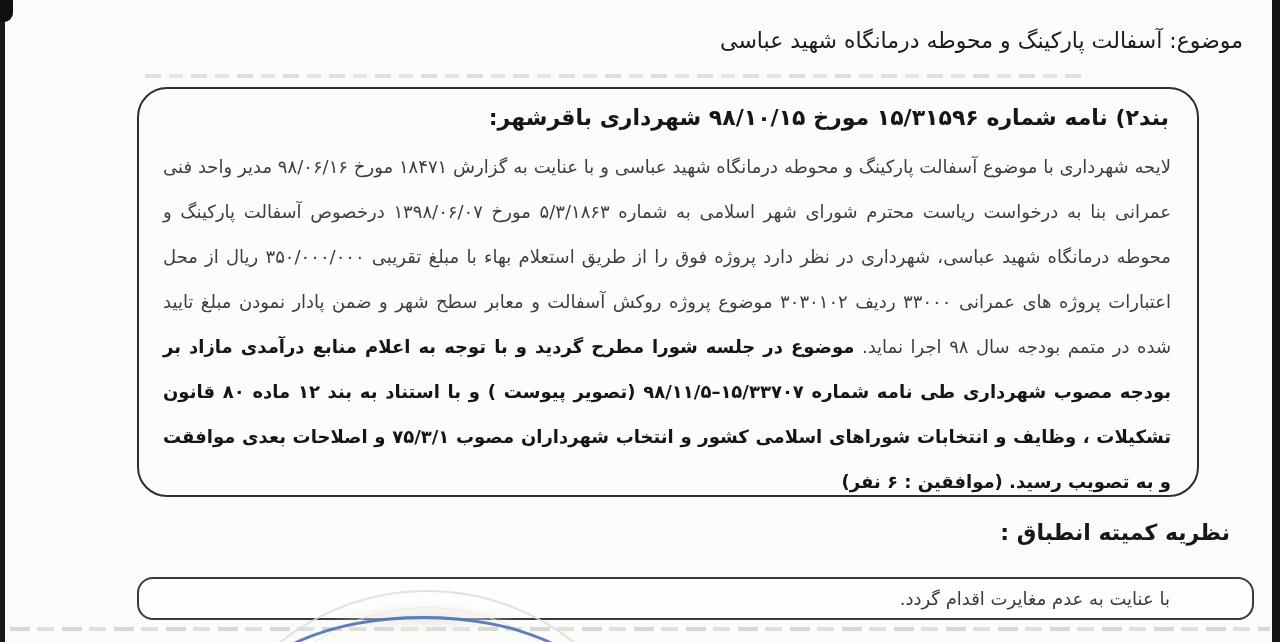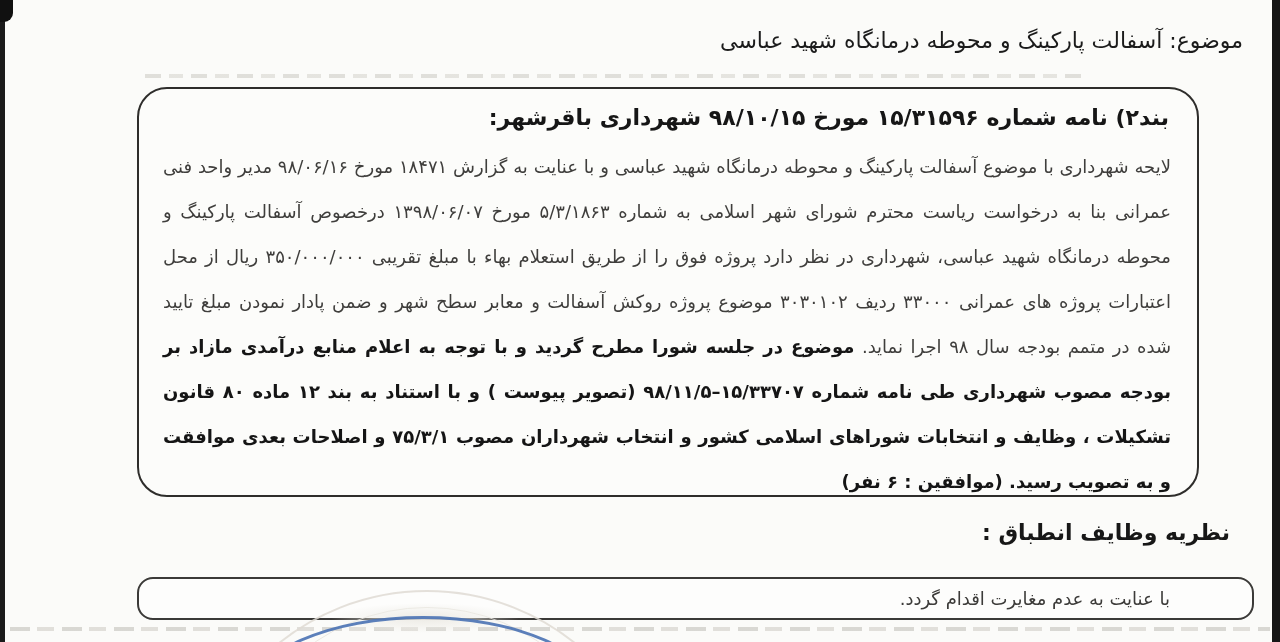--- a/index.html
+++ b/index.html
@@ -104,21 +104,21 @@
 
   <div class="subject">موضوع: آسفالت پارکینگ و محوطه درمانگاه شهید عباسی</div>
 
   <div class="streak streak-top"></div>
 
   <div class="main-box">
     <div class="box-heading">بند۲) نامه شماره ۱۵/۳۱۵۹۶ مورخ ۹۸/۱۰/۱۵ شهرداری باقرشهر:</div>
     <p class="box-body"><span class="t-regular">لایحه شهرداری با موضوع آسفالت پارکینگ و محوطه درمانگاه شهید عباسی و با عنایت به گزارش ۱۸۴۷۱ مورخ ۹۸/۰۶/۱۶ مدیر واحد فنی عمرانی بنا به درخواست ریاست محترم شورای شهر اسلامی به شماره ۵/۳/۱۸۶۳ مورخ ۱۳۹۸/۰۶/۰۷ درخصوص آسفالت پارکینگ و محوطه درمانگاه شهید عباسی، شهرداری در نظر دارد پروژه فوق را از طریق استعلام بهاء با مبلغ تقریبی ۳۵۰/۰۰۰/۰۰۰ ریال از محل اعتبارات پروژه های عمرانی ۳۳۰۰۰ ردیف ۳۰۳۰۱۰۲ موضوع پروژه روکش آسفالت و معابر سطح شهر و ضمن پادار نمودن مبلغ تایید شده در متمم بودجه سال ۹۸ اجرا نماید. </span><span class="t-bold">موضوع در جلسه شورا مطرح گردید و با توجه به اعلام منابع درآمدی مازاد بر بودجه مصوب شهرداری طی نامه شماره ۱۵/۳۳۷۰۷–۹۸/۱۱/۵ (تصویر پیوست ) و با استناد به بند ۱۲ ماده ۸۰ قانون تشکیلات ، وظایف و انتخابات شوراهای اسلامی کشور و انتخاب شهرداران مصوب ۷۵/۳/۱ و اصلاحات بعدی موافقت و به تصویب رسید. (موافقین : ۶ نفر)</span></p>
   </div>
 
-  <div class="committee-label">نظریه وظایف انطباق :</div>
+  <div class="committee-label">نظریه کمیته انطباق :</div>
 
   <div class="opinion-box">
     <div class="opinion-text">با عنایت به عدم مغایرت اقدام گردد.</div>
   </div>
 
   <div class="streak streak-bottom"></div>
 
   <div class="stamp-gray-outer"></div>
   <div class="stamp-gray-inner"></div>
   <div class="stamp-smudge"></div>

